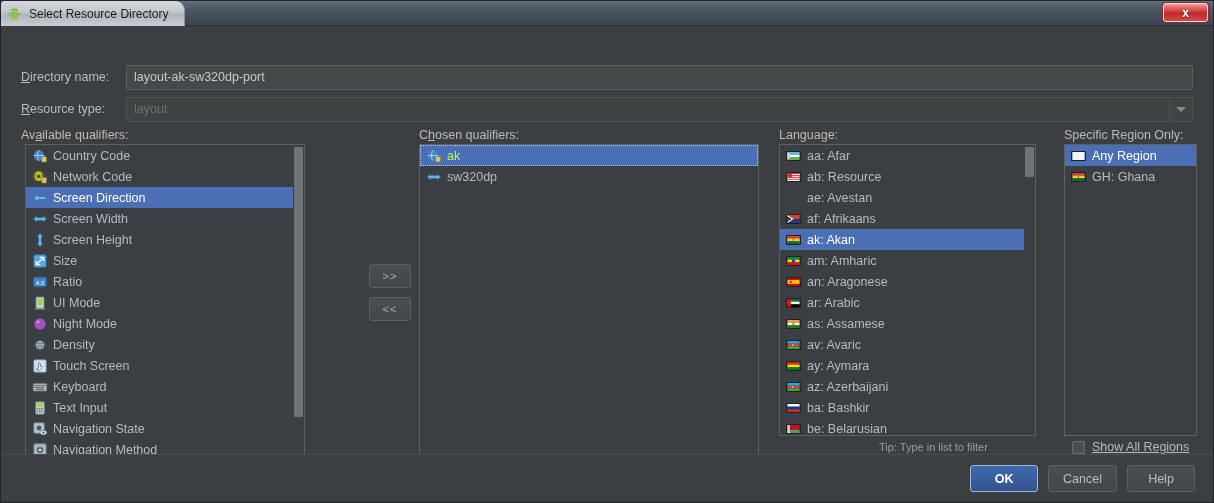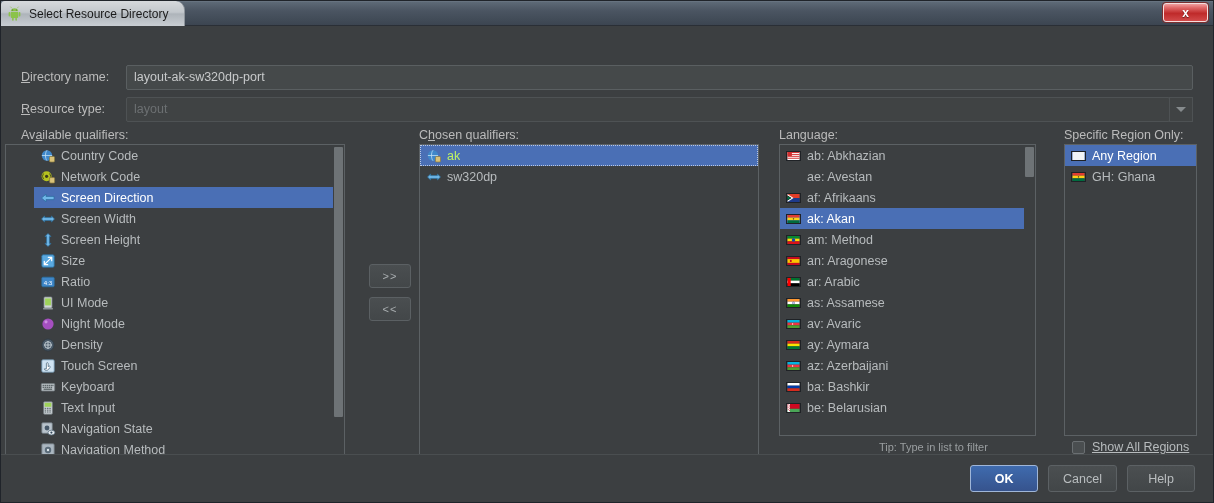--- a/index.html
+++ b/index.html
@@ -306,21 +306,21 @@
       </div>
       <div class="field disabled">layout</div>
       <div class="combo-arrow">
           <i></i>
         </div>
     </div>
 
     <div class="col-head" style="left:20px; top:102px;">
       Av<u>a</u>ilable qualifiers:
     </div>
-    <div class="listbox" style="left:4px; top:118px; width:340px; height:315px;padding-left:28px;">
+    <div class="listbox" style="left:24px; top:118px; width:280px; height:315px;">
       <div class="list-inner" id="avail-list">
           <div class="row">
             <span class="ic">
               <svg width="16" height="16" viewBox="0 0 16 16">
                 <circle cx="7" cy="7.5" r="5.2" fill="#3f87c9"></circle>
                 <path d="M7 2.3c-2 2-2 8.4 0 10.4M1.9 7.5h10.2" stroke="#bfe0f5" stroke-width=".8" fill="none"></path>
                 <rect x="9.5" y="8.5" width="5" height="5.5" rx="1" fill="#d9c27a" stroke="#8d7b3c" stroke-width=".7"></rect>
               </svg>
             </span>
             <span class="txt">Country Code</span>
@@ -514,31 +514,43 @@
           </div>
         </div>
     </div>
 
     <div class="col-head" style="left:778px; top:102px;">Language:</div>
     <div class="listbox" style="left:778px; top:118px; width:257px; height:292px;">
       <div class="list-inner" id="lang-list">
           <div class="row">
             <span class="ic">
               <svg width="15" height="10" viewBox="0 0 15 10" style="margin-top:3px;border:1px solid #1f2226">
+                <rect width="15" height="3.3" fill="#4dbde8"></rect>
+                <rect y="3.3" width="15" height="3.4" fill="#ffffff"></rect>
+                <rect y="6.7" width="15" height="3.3" fill="#6ab04c"></rect>
+                <path d="M0 0 L5 5 L0 10z" fill="#e8e8e8"></path>
+                <path d="M2 3.4 l.7 1.8 -1.5-1.1h1.8l-1.5 1.1z" fill="#d32f2f"></path>
+              </svg>
+            </span>
+            <span class="txt">aa: Afar</span>
+          </div>
+          <div class="row">
+            <span class="ic">
+              <svg width="15" height="10" viewBox="0 0 15 10" style="margin-top:3px;border:1px solid #1f2226">
                 <rect width="15" height="10" fill="#ffffff"></rect>
                 <g fill="#d32f2f">
                   <rect y="0" width="15" height="1.2"></rect>
                   <rect y="2.4" width="15" height="1.2"></rect>
                   <rect y="4.8" width="15" height="1.2"></rect>
                   <rect y="7.2" width="15" height="1.2"></rect>
                 </g>
                 <rect x="0" y="0" width="5.5" height="5" fill="#d32f2f"></rect>
               </svg>
             </span>
-            <span class="txt">ab: Abkhazian</span>
+            <span class="txt">ab: Resource</span>
           </div>
           <div class="row">
             <span class="ic"><span style="display:inline-block;width:15px;height:10px"></span></span>
             <span class="txt">ae: Avestan</span>
           </div>
           <div class="row">
             <span class="ic">
               <svg width="15" height="10" viewBox="0 0 15 10" style="margin-top:3px;border:1px solid #1f2226">
                 <rect width="15" height="5" fill="#e23d28"></rect>
                 <rect y="5" width="15" height="5" fill="#1e3a8a"></rect>
@@ -562,21 +574,21 @@
           </div>
           <div class="row">
             <span class="ic">
               <svg width="15" height="10" viewBox="0 0 15 10" style="margin-top:3px;border:1px solid #1f2226">
                 <rect width="15" height="3.33" fill="#078930"></rect>
                 <rect y="3.33" width="15" height="3.34" fill="#fcdd09"></rect>
                 <rect y="6.67" width="15" height="3.33" fill="#da121a"></rect>
                 <circle cx="7.5" cy="5" r="2.2" fill="#0f47af"></circle>
               </svg>
             </span>
-            <span class="txt">am: Method</span>
+            <span class="txt">am: Amharic</span>
           </div>
           <div class="row">
             <span class="ic">
               <svg width="15" height="10" viewBox="0 0 15 10" style="margin-top:3px;border:1px solid #1f2226">
                 <rect width="15" height="2.6" fill="#c60b1e"></rect>
                 <rect y="2.6" width="15" height="4.8" fill="#ffc400"></rect>
                 <rect y="7.4" width="15" height="2.6" fill="#c60b1e"></rect>
                 <rect x="3" y="3.6" width="2.2" height="2.6" fill="#c60b1e"></rect>
               </svg>
             </span>

